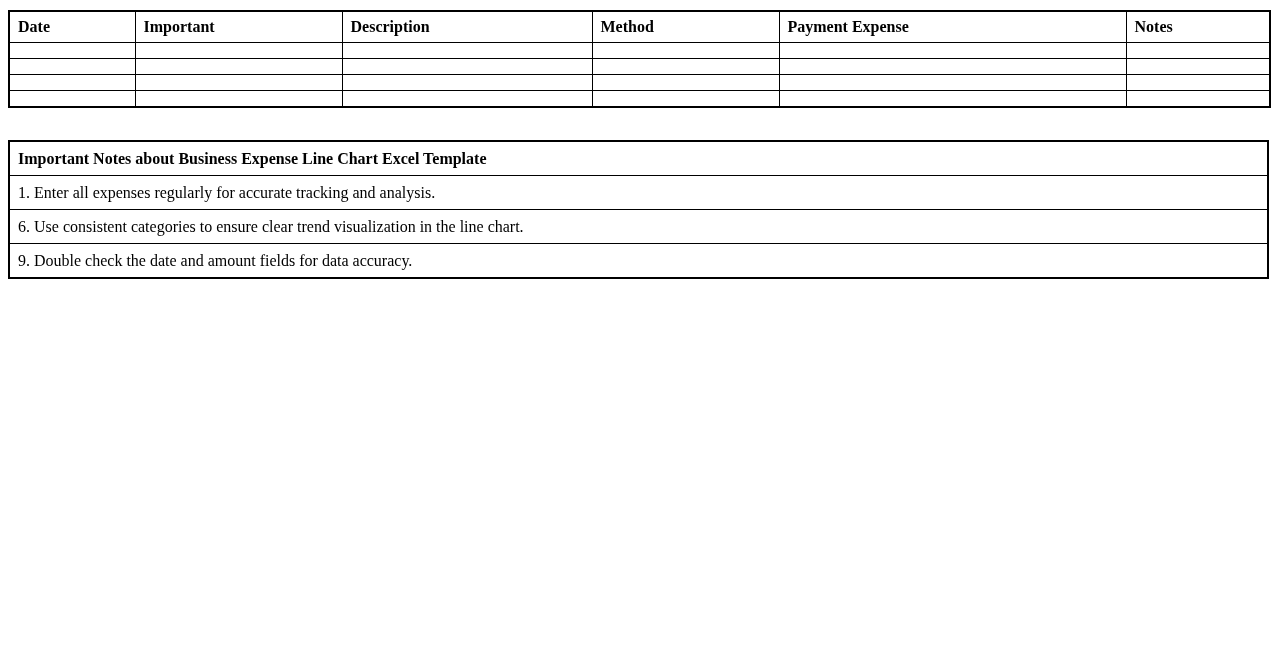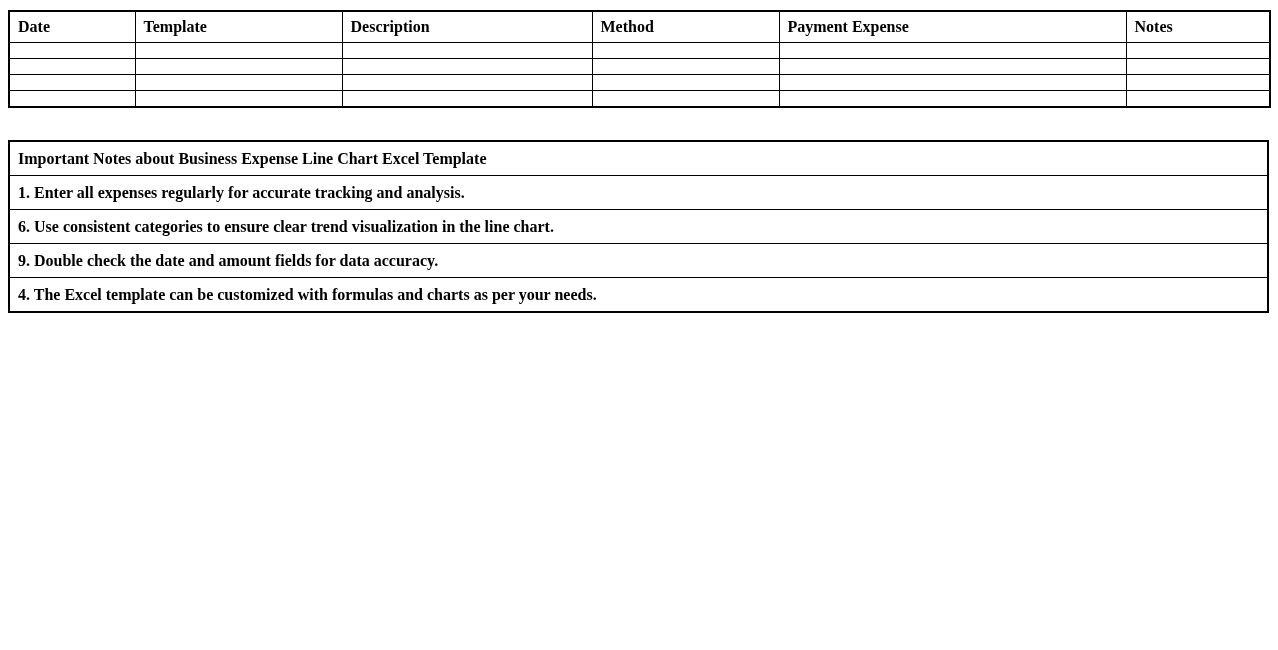--- a/index.html
+++ b/index.html
@@ -50,21 +50,20 @@
     border: 2px solid #000000;
   }
   .notes-table td {
     border: 1px solid #000000;
     padding: 0 8px;
     height: 33px;
     vertical-align: middle;
     text-align: left;
     overflow: hidden;
     white-space: nowrap;
-    font-weight: bold;
   }
   .notes-table td.notes-title {
     font-weight: bold;
     margin-left: 24px;
   }
 </style>
 </head>
 <body>
 
 <div class="page">
@@ -74,21 +73,21 @@
       <col style="width:126px">
       <col style="width:207px">
       <col style="width:250px">
       <col style="width:187px">
       <col style="width:347px">
       <col style="width:144px">
     </colgroup>
     <thead>
       <tr>
         <th>Date</th>
-        <th>Template</th>
+        <th>Important</th>
         <th>Description</th>
         <th>Method</th>
         <th>Payment Expense</th>
         <th>Notes</th>
       </tr>
     </thead>
     <tbody>
       <tr>
         <td class="empty-cell"></td>
         <td class="empty-cell"></td>
@@ -131,19 +130,16 @@
       </tr>
       <tr>
         <td>1. Enter all expenses regularly for accurate tracking and analysis.</td>
       </tr>
       <tr>
         <td>6. Use consistent categories to ensure clear trend visualization in the line chart.</td>
       </tr>
       <tr>
         <td>9. Double check the date and amount fields for data accuracy.</td>
       </tr>
-      <tr>
-        <td>4. The Excel template can be customized with formulas and charts as per your needs.</td>
-      </tr>
     </tbody>
   </table>
 
 </div>
 
 </body></html>

